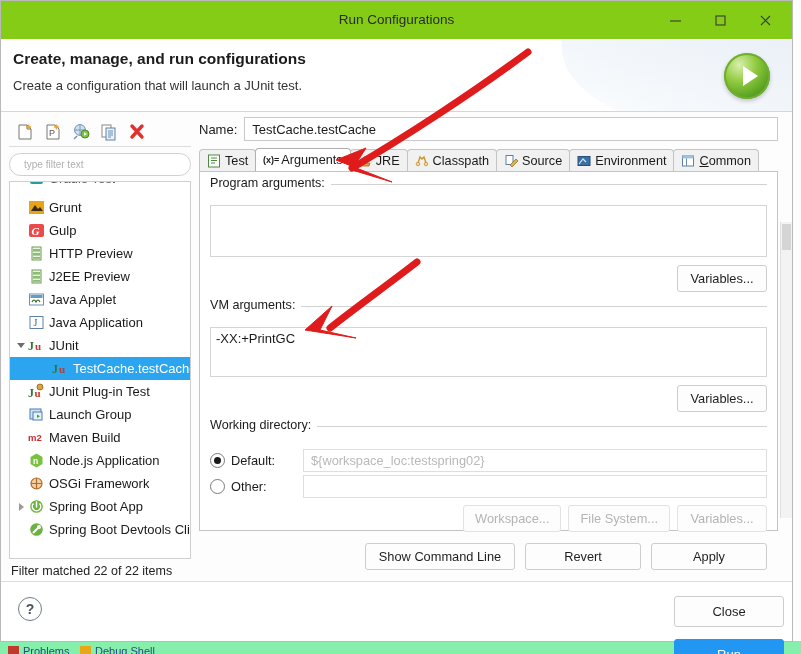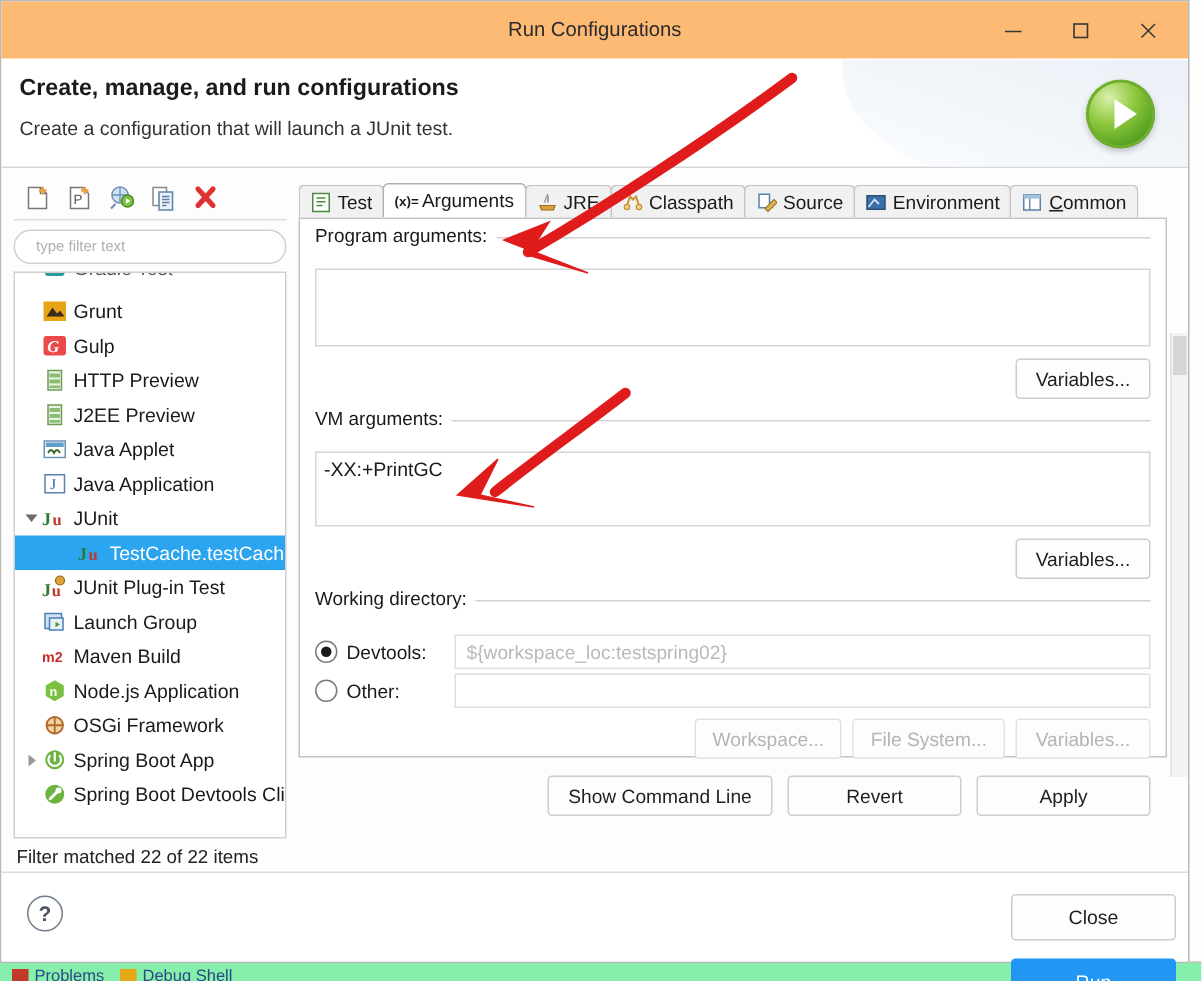--- a/index.html
+++ b/index.html
@@ -27,21 +27,21 @@
   }
 
   
   .window {
     position: absolute; left: 0; top: 0; width: 793px; height: 642px;
     background: #ffffff;
     border: 1px solid #b9b9b9;
     box-sizing: border-box;
   }
   .titlebar {
-    position: relative; height: 38px; background: #fdba74;
+    position: relative; height: 38px; background: #84cc16;
     border-bottom: 1px solid #ffffff;
   }
   .title-text {
     position: absolute; left: 0; right: 0; top: 11px;
     text-align: center; font-size: 13.5px; color: #2b2b2b;
   }
   .win-btns { position: absolute; right: 4px; top: 0; height: 38px; display: flex; }
   .win-btn {
     width: 45px; height: 38px; display: flex; align-items: center; justify-content: center;
     color: #3a3a3a;
@@ -512,20 +512,24 @@
             </div>
 
           </div>
         </div>
 
         <div class="filter-status">Filter matched 22 of 22 items</div>
       </div>
 
       <div class="right-col">
 
+        <div class="name-row">
+          <div class="name-lbl">Name:</div>
+          <input class="name-input" value="TestCache.testCache" style="">
+        </div>
 
         <div class="tabs">
           <div class="tab">
             <span class="tabico">
               <svg width="14" height="14" viewBox="0 0 14 14">
                 <rect x="1.5" y="1" width="11" height="12" fill="#fff" stroke="#4a8a3c" stroke-width="1"></rect>
                 <path d="M4 4 h6 M4 6.5 h6 M4 9 h4" stroke="#4a8a3c" stroke-width="1"></path>
               </svg>
             </span>
             <span>Test</span>
@@ -607,21 +611,21 @@
                 <div class="btn">Variables...</div>
               </div>
             </div>
           </div>
 
           <div class="group" style="margin-top:14px;">
             <div class="group-legend">Working directory:</div>
             <div class="group-box">
               <div class="wd-row">
                 <div class="radio on"></div>
-                <div class="wd-lbl">Devtools:</div>
+                <div class="wd-lbl">Default:</div>
                 <input class="wd-input" readonly="" value="${workspace_loc:testspring02}" style="">
               </div>
               <div class="wd-row">
                 <div class="radio"></div>
                 <div class="wd-lbl">Other:</div>
                 <input class="wd-input" style="">
               </div>
               <div class="wd-btns">
                 <div class="btn disabled">Workspace...</div>
                 <div class="btn disabled">File System...</div>

